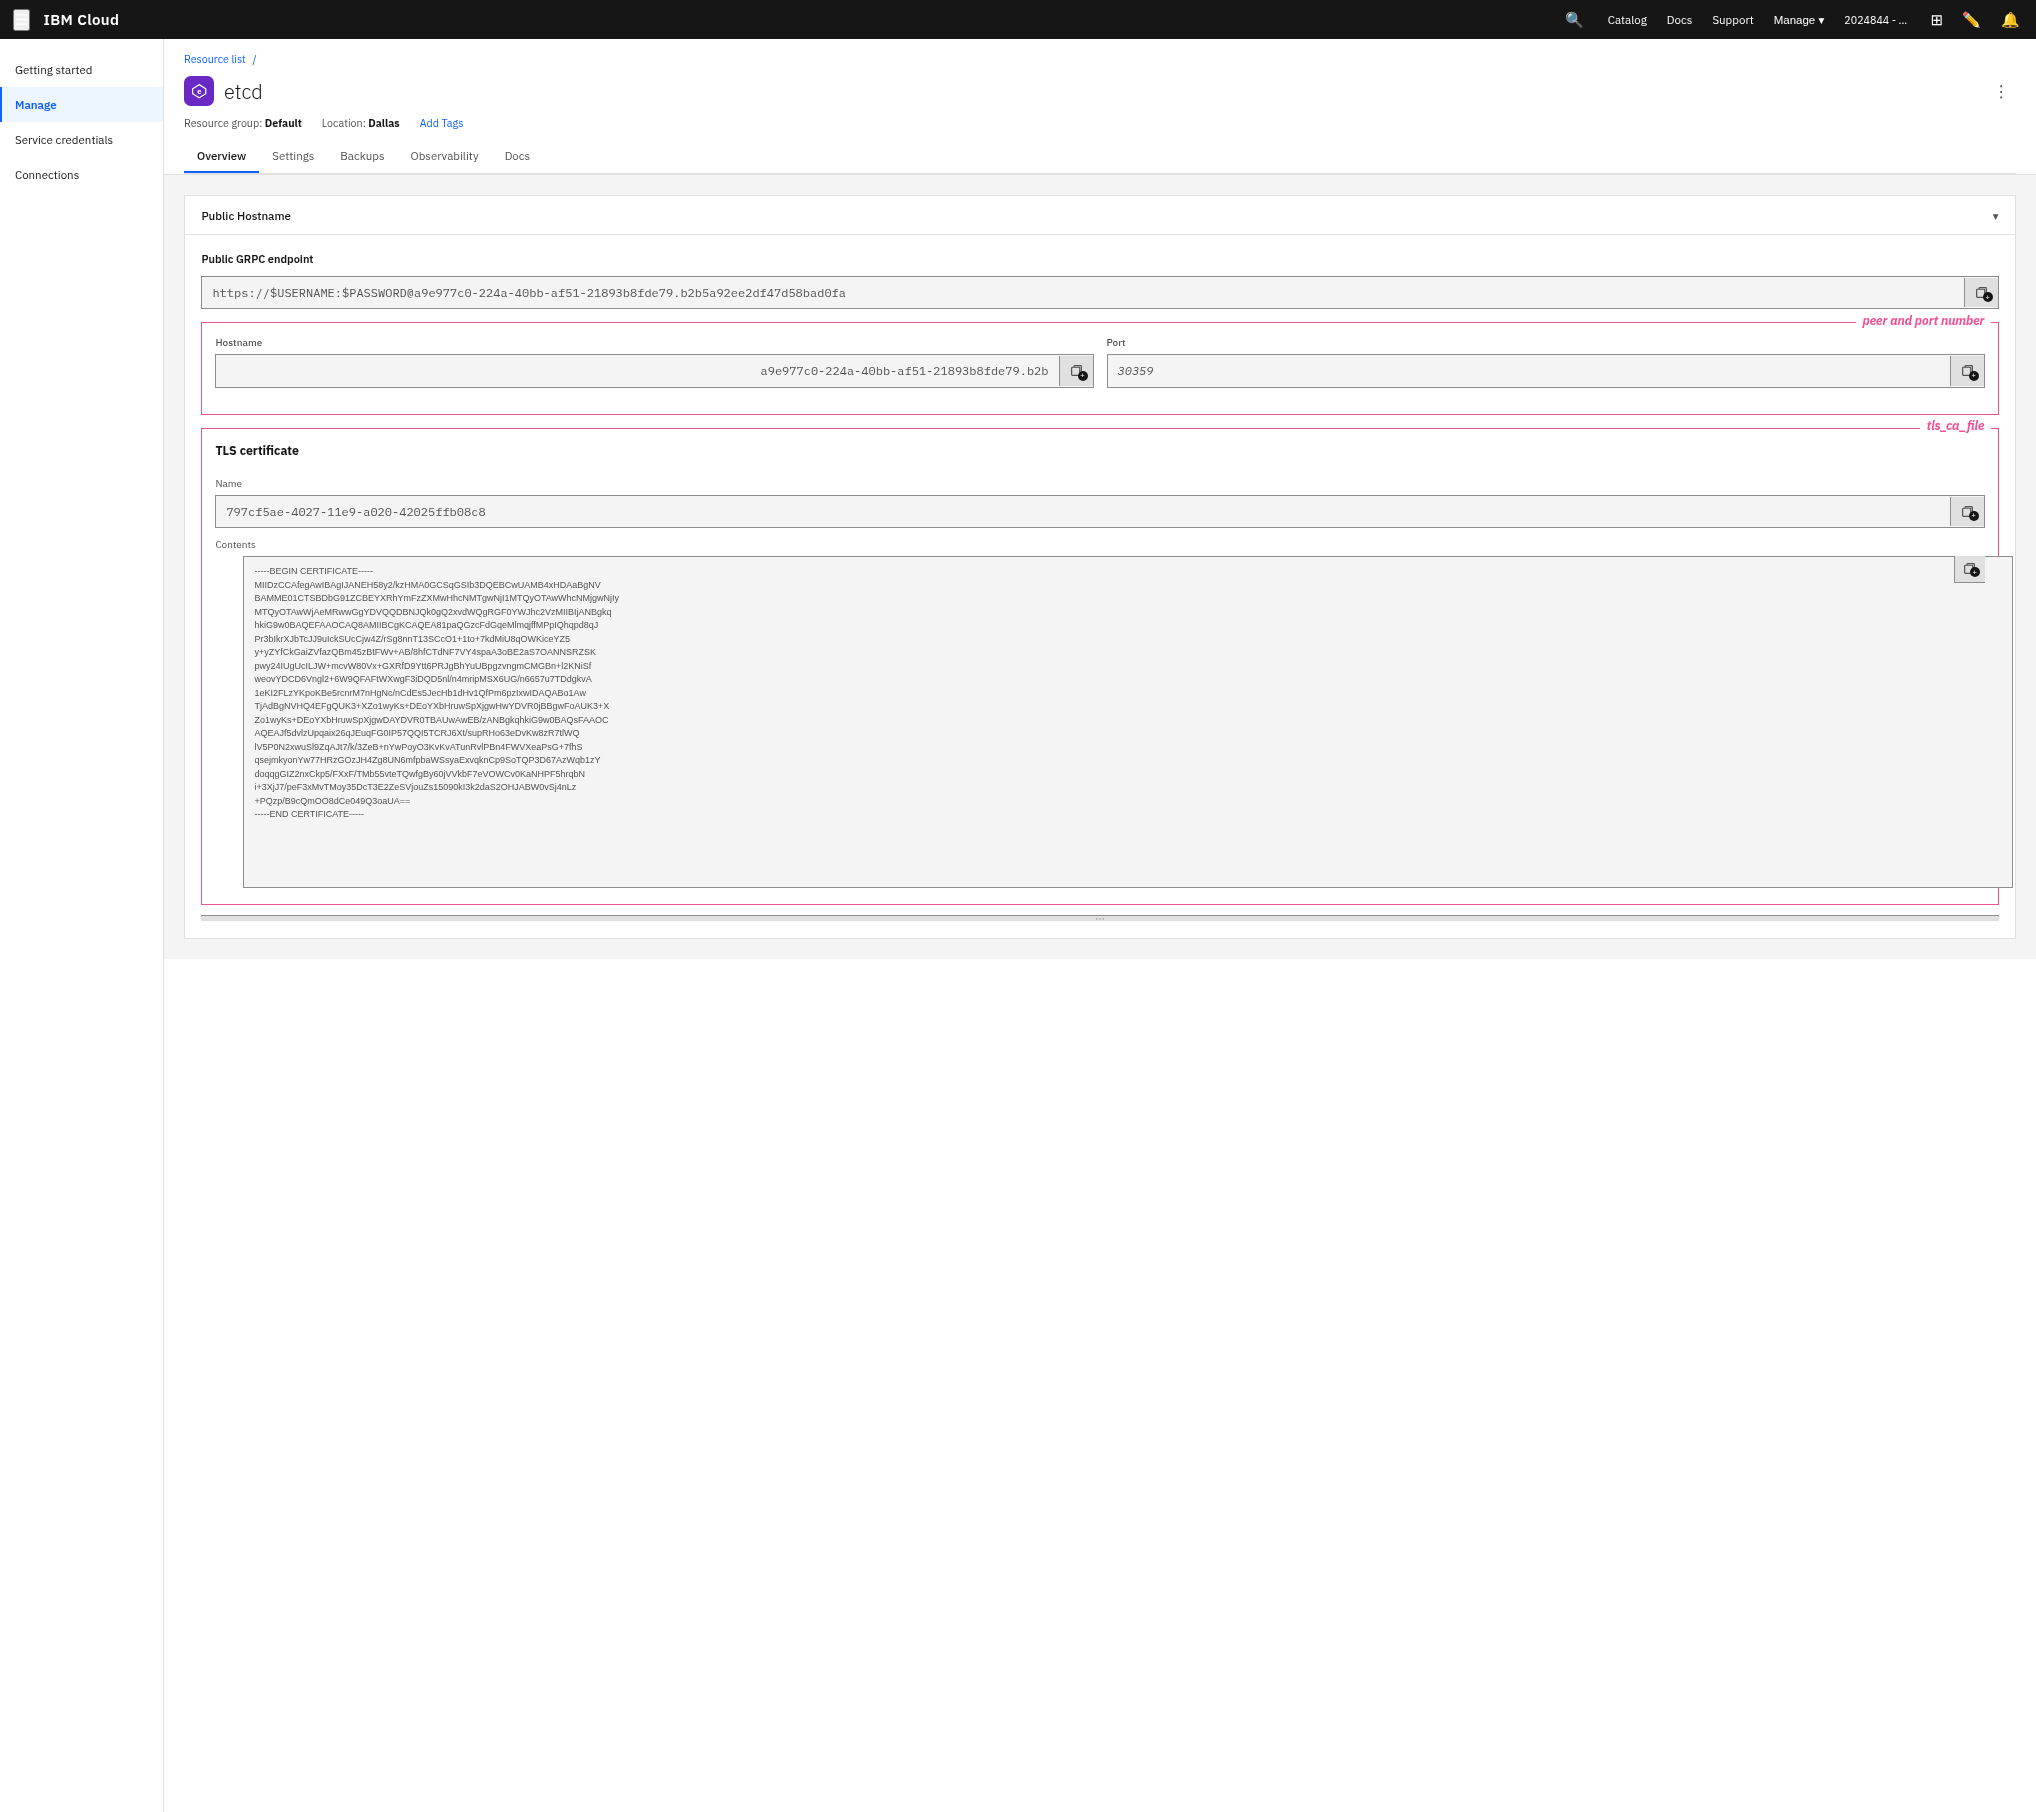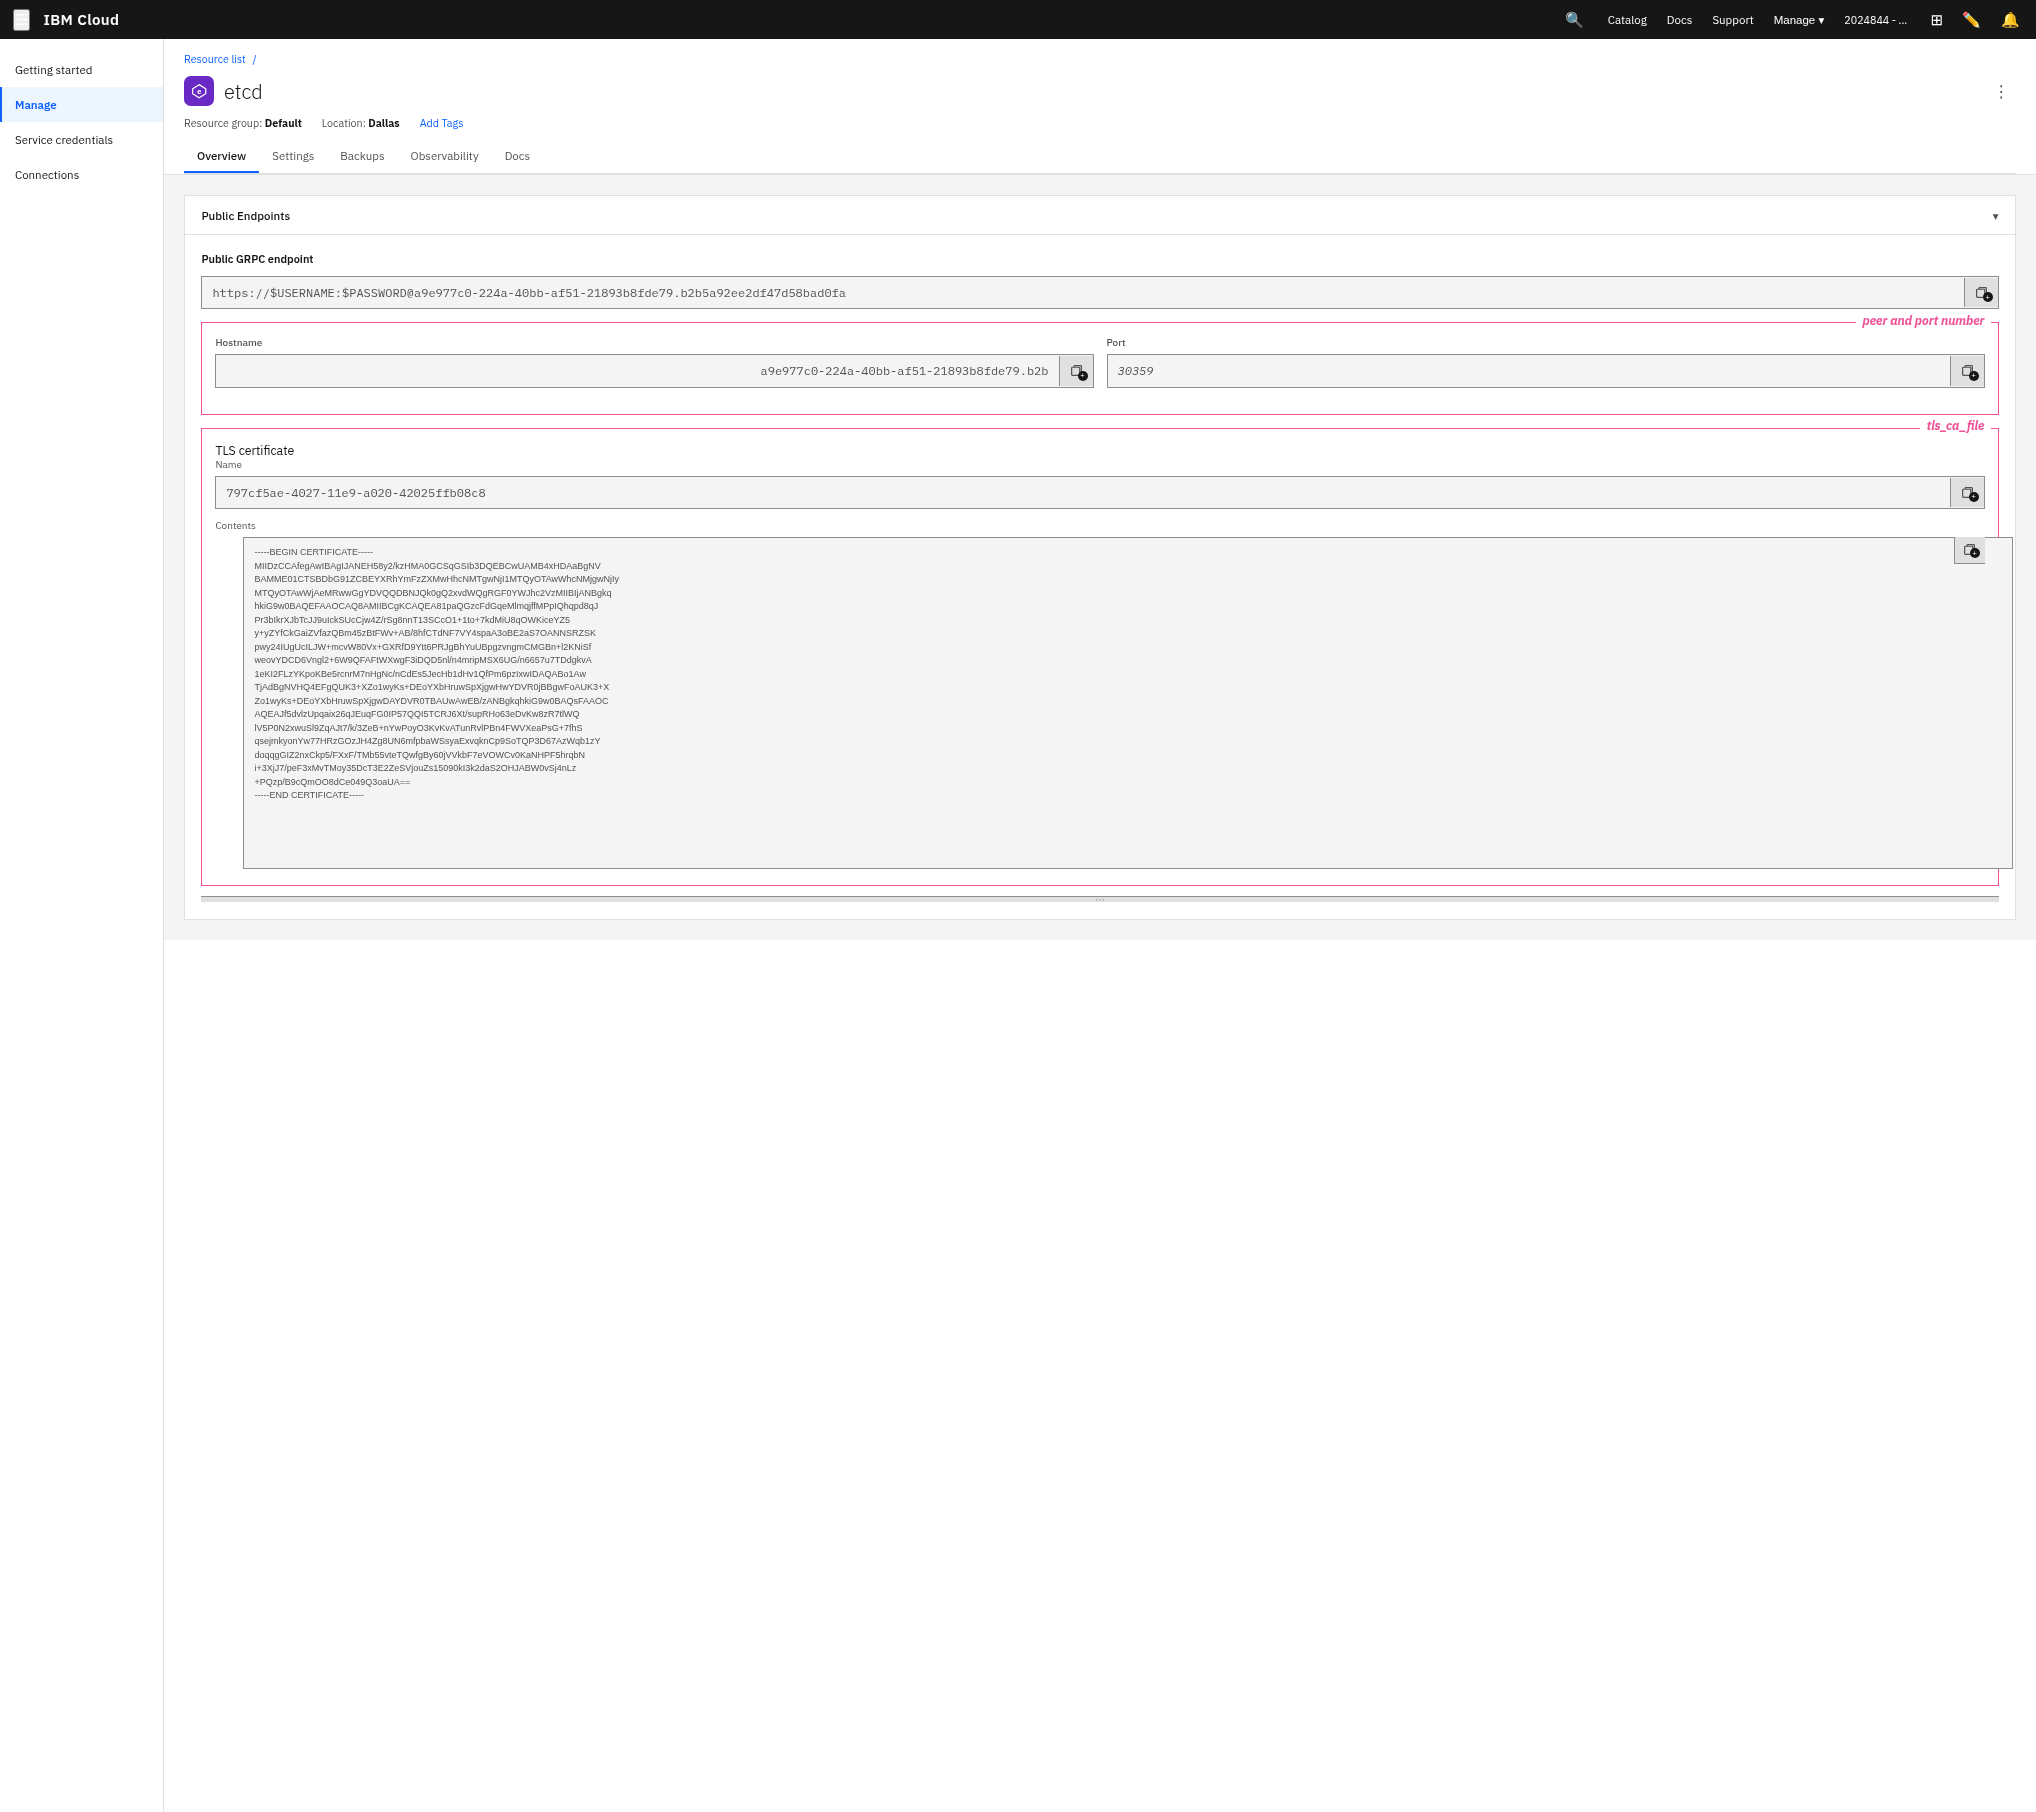--- a/index.html
+++ b/index.html
@@ -228,21 +228,21 @@
       position: absolute;
       top: -11.5px;
       right: 6.6px;
       background: #fff;
       color: #ee5396;
       font-size: 12.3px;
       font-weight: 700;
       padding: 0 6.6px;
       font-style: italic;
     }
-    .tls-section-title { font-size: 12.3px; font-weight: 400; margin-bottom: 0; }
+    .tls-section-title { font-size: 12.3px; font-weight: 700; margin-bottom: 19px; }
     .sub-label { font-size: 10px; color: #525252; margin-bottom: 5px; }
 
     .cert-textarea {
       width: 100%;
       border: 0.8px solid #8d8d8d;
       background: #f4f4f4;
       padding: 8.2px 10px;
       font-size: 9px;
       font-family: Liberation Sans, sans-serif;
       color: #525252;
@@ -376,21 +376,21 @@
       </div>
       <div class="tab">
         <span>Docs</span>
       </div>
     </div>
   </div>
 
   <div class="content">
     <div class="accordion">
       <div class="accordion-header">
-        <span>Public Endpoints</span>
+        <span>Public Hostname</span>
         <span class="accordion-chevron">▾</span>
       </div>
       <div class="accordion-body">
 
         <div class="section-title">Public GRPC endpoint</div>
         <div class="input-row">
           <div class="input-text" style="overflow:hidden;text-overflow:ellipsis;white-space:nowrap;">https://$USERNAME:$PASSWORD@a9e977c0-224a-40bb-af51-21893b8fde79.b2b5a92ee2df47d58bad0fa</div>
           <button class="copy-btn" style="position:relative;">
             <svg width="13" height="13" viewBox="0 0 16 16" fill="none" xmlns="http://www.w3.org/2000/svg">
               <rect x="2" y="4" width="10" height="10" rx="1" stroke="#525252" stroke-width="1.5" fill="none"></rect>

